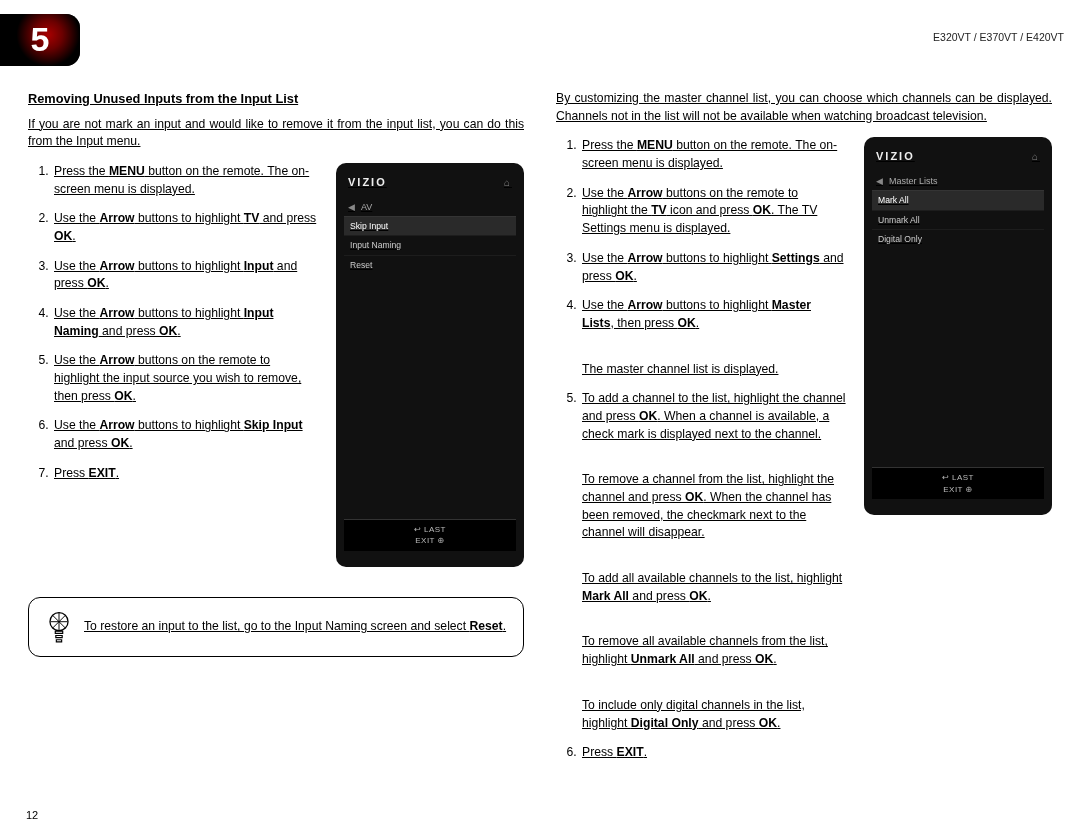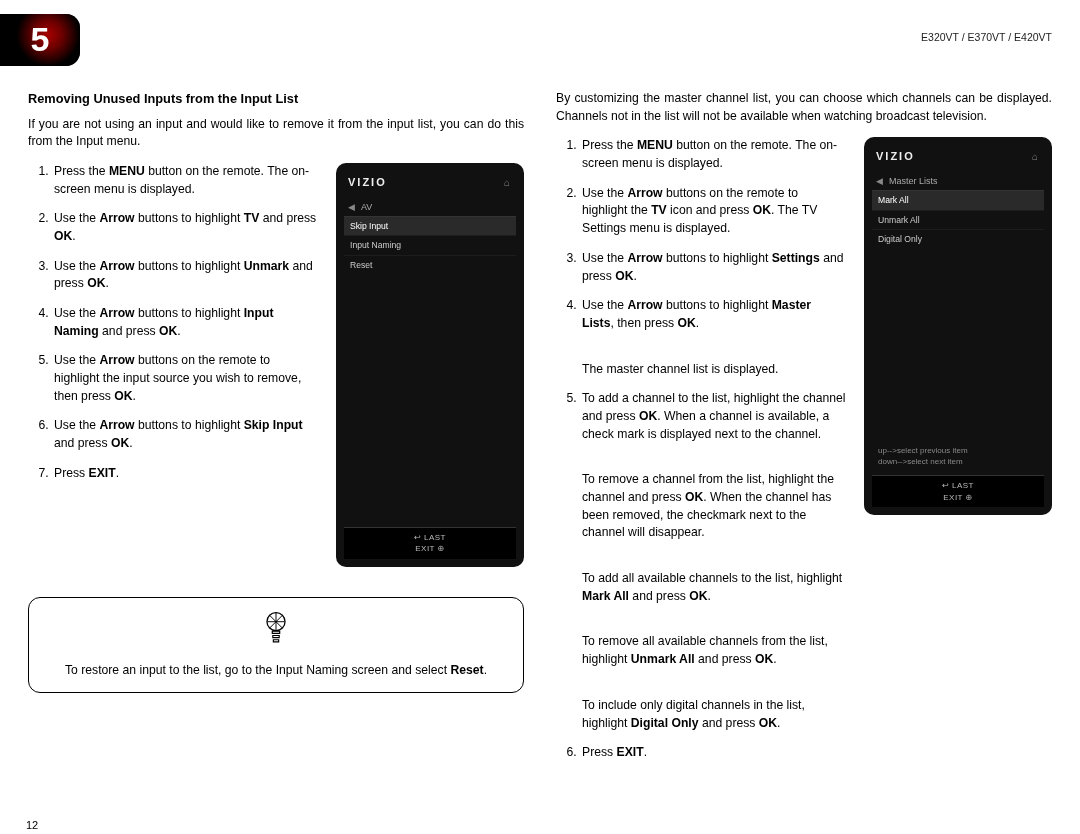--- a/index.html
+++ b/index.html
@@ -36,44 +36,44 @@
     display: flex;
     align-items: center;
     justify-content: center;
     color: #fff;
     font-size: 34px;
     font-weight: bold;
   }
   .model-string {
     position: absolute;
     top: 30px;
-    right: 28px;
+    right: 16px;
     font-size: 10.5px;
     color: #222;
   }
   .columns {
     display: flex;
     gap: 32px;
     margin-top: 74px;
   }
-  .col { flex: 1 1 0; }
+  .col { flex: 1 1 0; text-decoration: underline; }
   h3 { font-size: 12.8px; font-weight: bold; margin-bottom: 7px; }
   .justify { text-align: justify; }
   p { margin-bottom: 12px; }
   .col-inner { display: flex; gap: 18px; }
   .steps-area { flex: 1 1 auto; }
   ol { list-style: decimal; padding-left: 24px; }
   ol li { margin-bottom: 12px; padding-left: 2px; }
   ol li .sub { margin-top: 28px; }
   strong { font-weight: bold; }
   .phone {
     width: 188px;
     background: #111;
     border-radius: 10px;
-    padding: 10px 8px 8px 8px;
+    padding: 10px 8px 16px 8px;
     color: #ccc;
     font-size: 9px;
     font-family: Arial, sans-serif;
     position: relative;
     flex: 0 0 auto;
   }
   .phone .brand {
     color: #eee;
     font-size: 11px;
     letter-spacing: 2px;
@@ -125,61 +125,60 @@
   }
   .phone-a { height: 404px; display: flex; flex-direction: column; }
   .phone-a .body-space { flex: 1 1 auto; }
   .phone-b { height: 378px; display: flex; flex-direction: column; }
   .phone-b .body-space { flex: 1 1 auto; }
   .tip-box {
     border: 1px solid #000;
     border-radius: 12px;
     padding: 12px 16px;
     display: flex;
-    gap: 18px;
+    gap: 11px;
     align-items: center;
     margin-top: 30px;
-    flex-direction: column;
   }
   .tip-box .bulb {
     width: 28px;
     display: flex;
     justify-content: center;
   }
   .bulb svg { width: 26px; height: 34px; }
   .tip-box .tip-text { flex: 1; text-align: justify; }
   .page-num {
     position: absolute;
     left: 26px;
-    bottom: 0;
+    bottom: 10px;
     font-size: 11px;
   }
 </style>
 </head>
 <body>
 
 <div class="chapter-badge">
   <div class="swirl"></div>
   <div class="num">5</div>
 </div>
 
 <div class="model-string">E320VT / E370VT / E420VT</div>
 
 <div class="columns">
 
   <div class="col">
     <h3>Removing Unused Inputs from the Input List</h3>
-    <p class="justify">If you are not using an input and would like to remove it from the input list, you can do this from the Input menu.</p>
+    <p class="justify">If you are not mark an input and would like to remove it from the input list, you can do this from the Input menu.</p>
 
     <div class="col-inner">
       <div class="steps-area">
         <ol id="left-steps">
             <li>Press the <strong>MENU</strong> button on the remote. The on-screen menu is displayed.</li>
             <li>Use the <strong>Arrow</strong> buttons to highlight <strong>TV</strong> and press <strong>OK</strong>.</li>
-            <li>Use the <strong>Arrow</strong> buttons to highlight <strong>Unmark</strong> and press <strong>OK</strong>.</li>
+            <li>Use the <strong>Arrow</strong> buttons to highlight <strong>Input</strong> and press <strong>OK</strong>.</li>
             <li>Use the <strong>Arrow</strong> buttons to highlight <strong>Input Naming</strong> and press <strong>OK</strong>.</li>
             <li>Use the <strong>Arrow</strong> buttons on the remote to highlight the input source you wish to remove, then press <strong>OK</strong>.</li>
             <li>Use the <strong>Arrow</strong> buttons to highlight <strong>Skip Input</strong> and press <strong>OK</strong>.</li>
             <li>Press <strong>EXIT</strong>.</li>
           </ol>
       </div>
 
       <div class="phone phone-a">
         <div class="brand">
           <span>VIZIO</span>
@@ -235,24 +234,20 @@
           <span class="home-ico">⌂</span>
         </div>
         <div class="crumb">
           <span class="chev">◀</span>
           <span>Master Lists</span>
         </div>
         <div class="row hl">Mark All</div>
         <div class="row">Unmark All</div>
         <div class="row">Digital Only</div>
         <div class="body-space"></div>
-        <div class="hints">
-          <div>up--&gt;select previous item</div>
-          <div>down--&gt;select next item</div>
-        </div>
         <div class="footerbar">
           <span>↩ <span>LAST</span></span>
           <span><span>EXIT</span> ⊕</span>
         </div>
       </div>
     </div>
   </div>
 
 </div>
 

